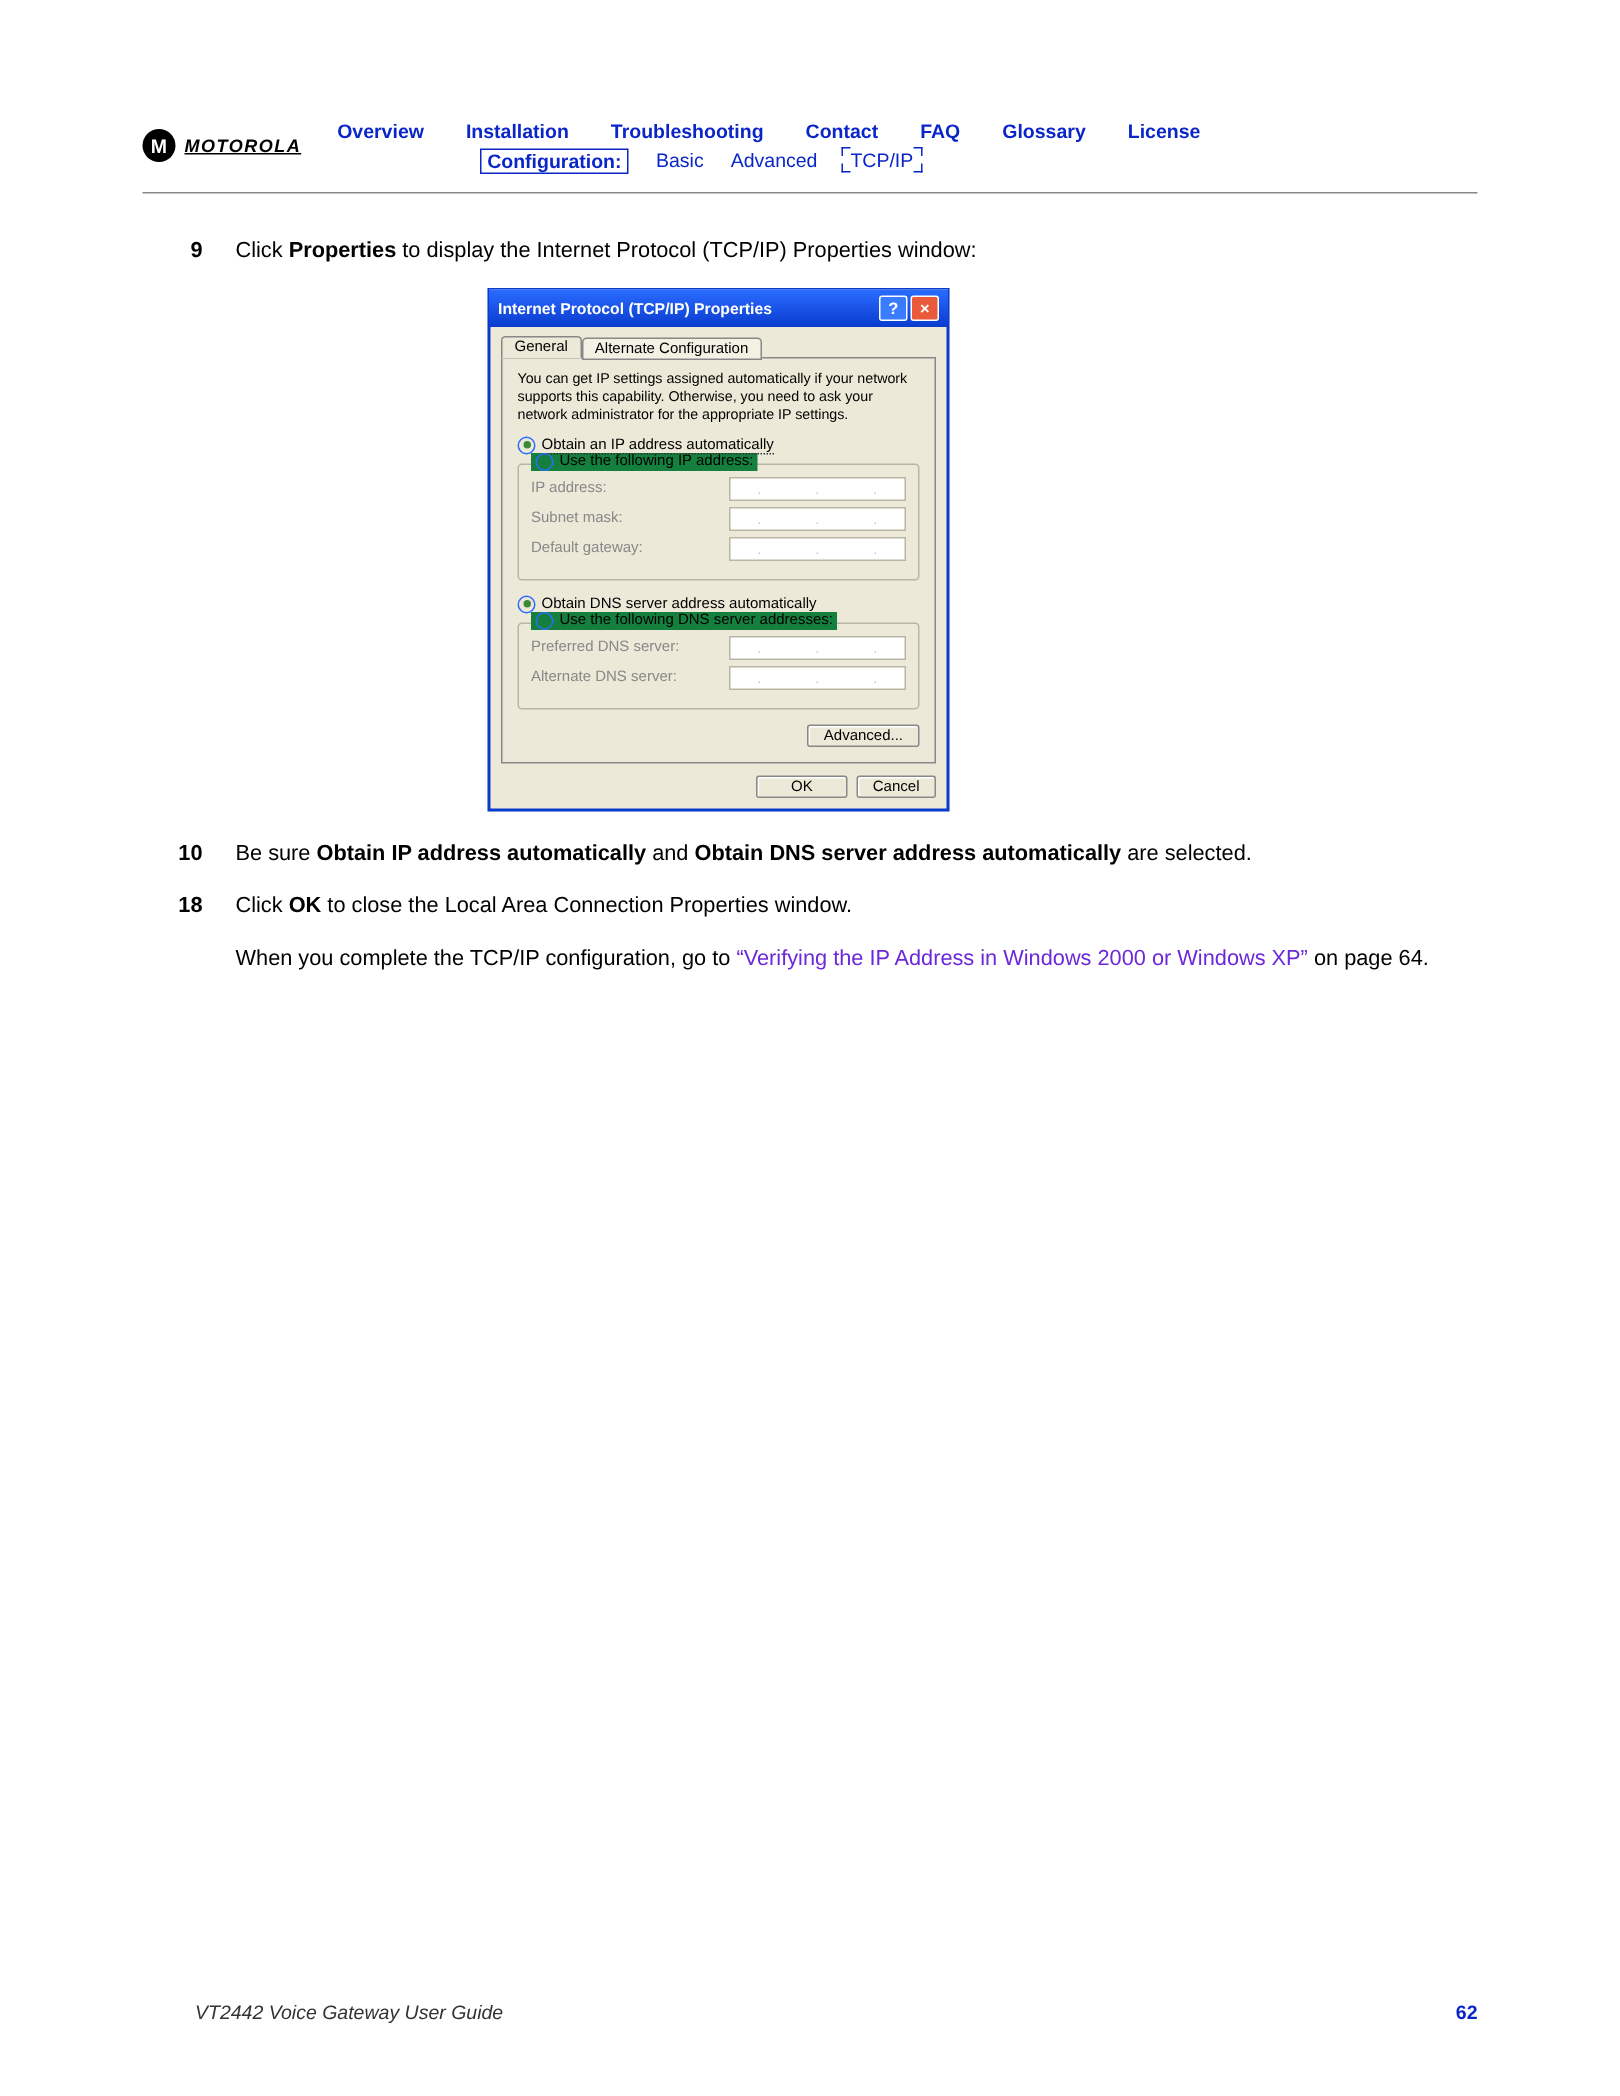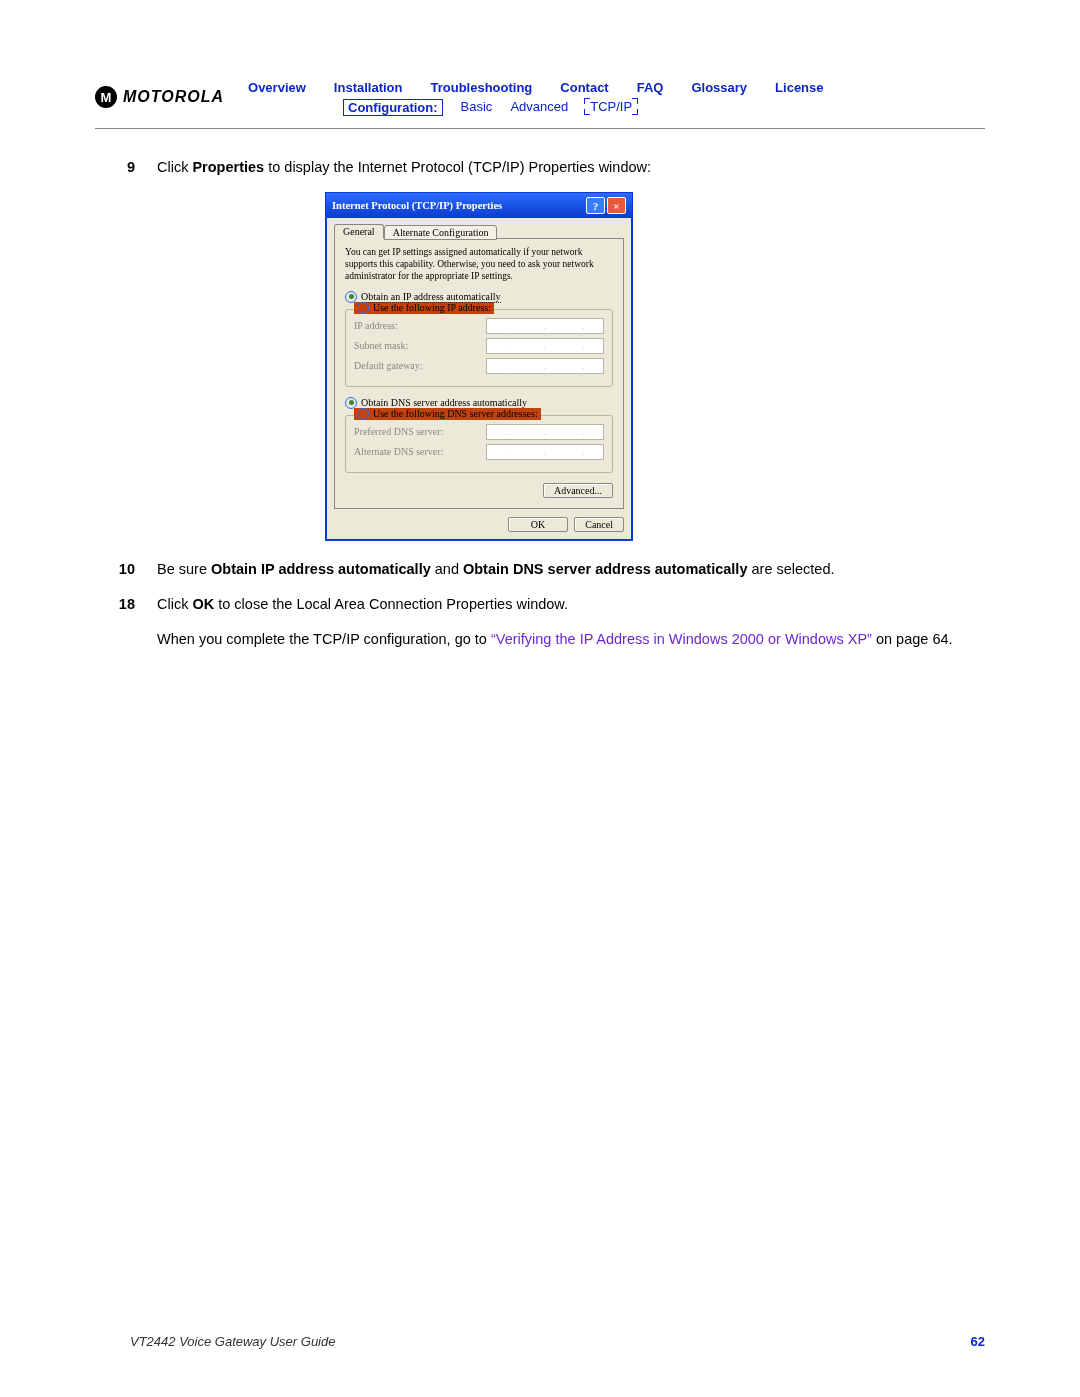--- a/index.html
+++ b/index.html
@@ -42,21 +42,22 @@
   .logo-m {
     color: #fff;
     font-weight: bold;
     font-size: 13px;
     line-height: 1;
   }
   .logo-text {
     font-weight: bold;
     font-style: italic;
     letter-spacing: 1px;
-    font-size: 16px;
+    font-size: 12px;
+    text-decoration: underline;
   }
   .nav-block {
     flex: 1;
     padding-left: 10px;
   }
   .nav-row1 {
     display: flex;
     gap: 28px;
     font-weight: bold;
     font-size: 13px;
@@ -131,21 +132,21 @@
   }
   .footer-left { font-style: italic; color: #333; }
   .footer-right { color: #0a25c8; font-weight: bold; }
 
   
   .dlg-wrap {
     margin: 6px 0 18px 230px;
     width: 306px;
     border: 1px solid #0a3bcf;
     background: #ece9d8;
-    font-family: Liberation Serif, serif;
+    font-family: Liberation Sans, sans-serif;
     font-size: 10px;
     box-shadow: 0 0 0 1px #0a3bcf inset;
   }
   .dlg-title {
     background: linear-gradient(to bottom, #2a6cff 0%, #0a3bcf 100%);
     color: #fff;
     font-weight: bold;
     padding: 4px 6px;
     display: flex;
     align-items: center;
@@ -180,21 +181,21 @@
     background: #ece9d8;
   }
   .desc { font-size: 9.5px; line-height: 1.25; color: #000; margin-bottom: 8px; }
   fieldset.grp {
     border: 1px solid #b9b6a3;
     border-radius: 3px;
     padding: 6px 8px 8px 8px;
     margin: 6px 0 10px 0;
   }
   .radio-row { display: flex; align-items: center; gap: 4px; font-size: 10px; margin: 2px 0; }
-  .radio-row.legend { margin-top: -14px; background:#c2410c; padding:0 3px; width:fit-content; }
+  .radio-row.legend { margin-top: -14px; background:#15803d; padding:0 3px; width:fit-content; }
   .radio {
     width: 10px; height: 10px; border-radius:50%;
     border:1px solid #2a6cff; display:inline-flex;
     align-items:center; justify-content:center;
   }
   .radio .dot { width:5px; height:5px; border-radius:50%; background:#3a8a3a; }
   .dotted { border-bottom: 1px dotted #333; }
   .field-row { display:flex; align-items:center; justify-content:space-between; margin:4px 0; }
   .field-row .lbl { color:#888; font-size:10px; }
   .ip-input {

